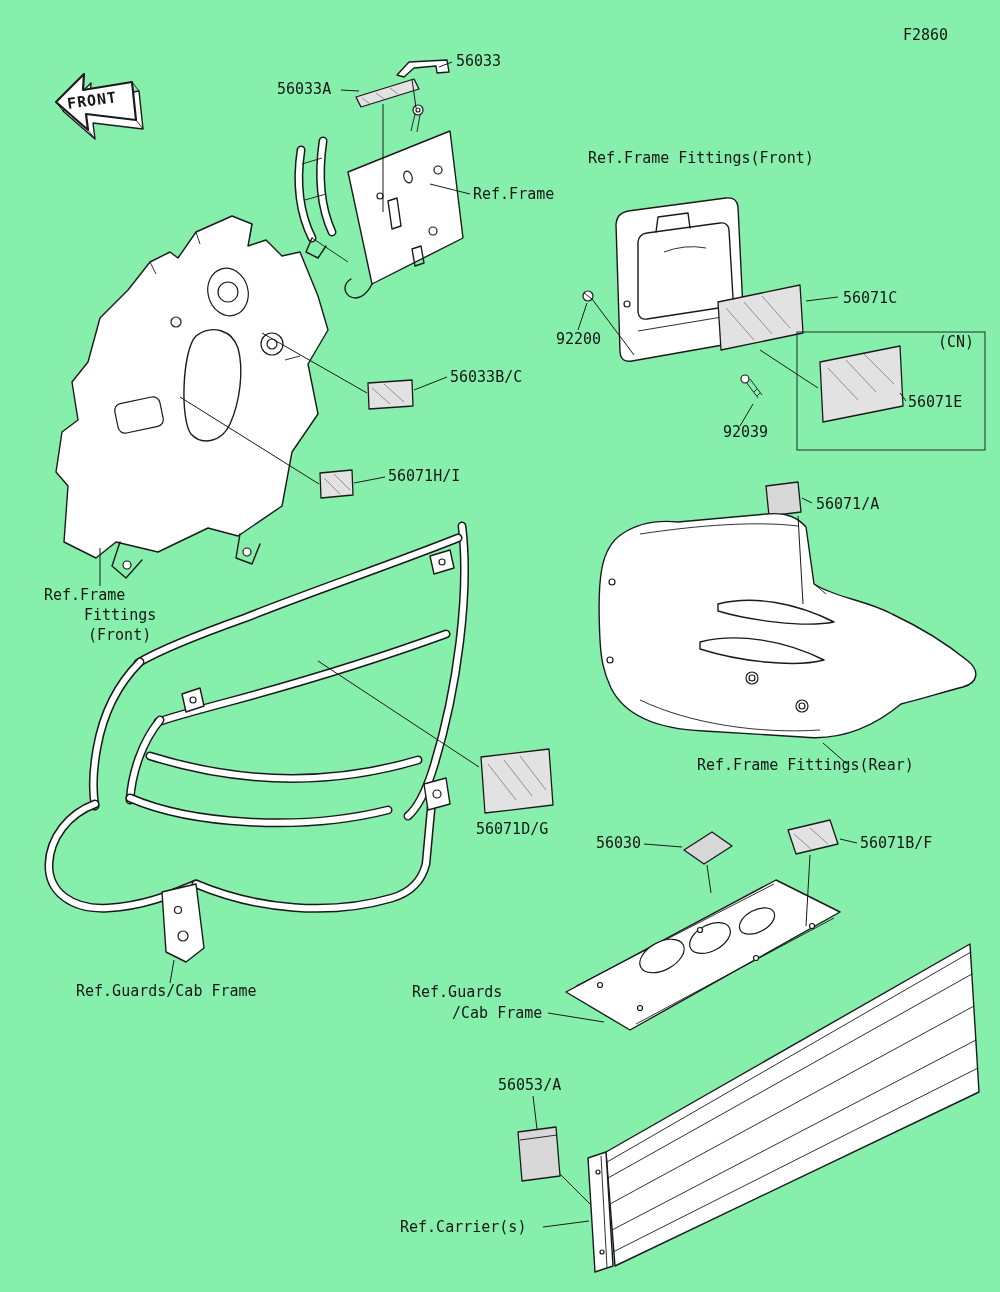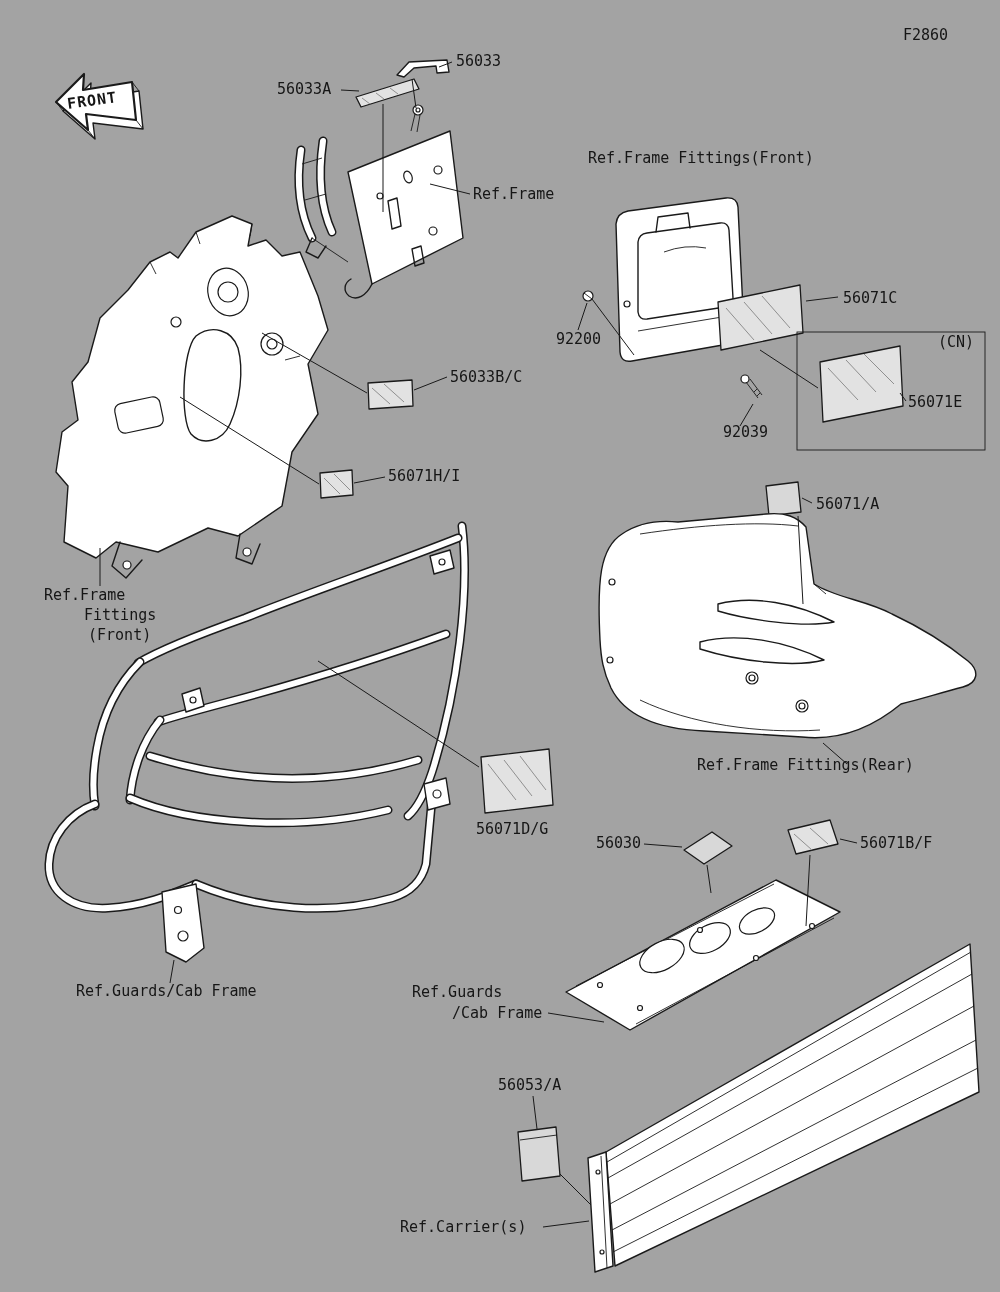--- a/index.html
+++ b/index.html
@@ -1,16 +1,16 @@
 <!DOCTYPE html>
 <html><head>
 <meta charset="utf-8">
 <style>
   html,body{margin:0;padding:0;background:#fff}
-  .canvas{position:relative;width:1000px;height:1292px;background:#a3a3a3;overflow:hidden}
+  .canvas{position:relative;width:1000px;height:1292px;background:#86efac;overflow:hidden}
   svg{position:absolute;left:0;top:0}
   .lbl{font-family:"DejaVu Sans Mono","Liberation Mono",monospace;font-size:15px;fill:#161616}
   .front-lbl{font-weight:bold;letter-spacing:1px;font-size:15px}
   .part{fill:#ffffff;stroke:#1a1a1a;stroke-width:1.4;stroke-linejoin:round}
   .ln{fill:none;stroke:#1a1a1a;stroke-width:1.4;stroke-linejoin:round;stroke-linecap:round}
   .thin{fill:none;stroke:#1a1a1a;stroke-width:0.9}
   .leader{fill:none;stroke:#1a1a1a;stroke-width:1}
   .decal{fill:#e2e2e2;stroke:#1a1a1a;stroke-width:1.3;stroke-linejoin:round}
   .decal-dk{fill:#d8d8d8;stroke:#1a1a1a;stroke-width:1.3;stroke-linejoin:round}
   .hatch{stroke:#8f8f8f;stroke-width:1;fill:none}

